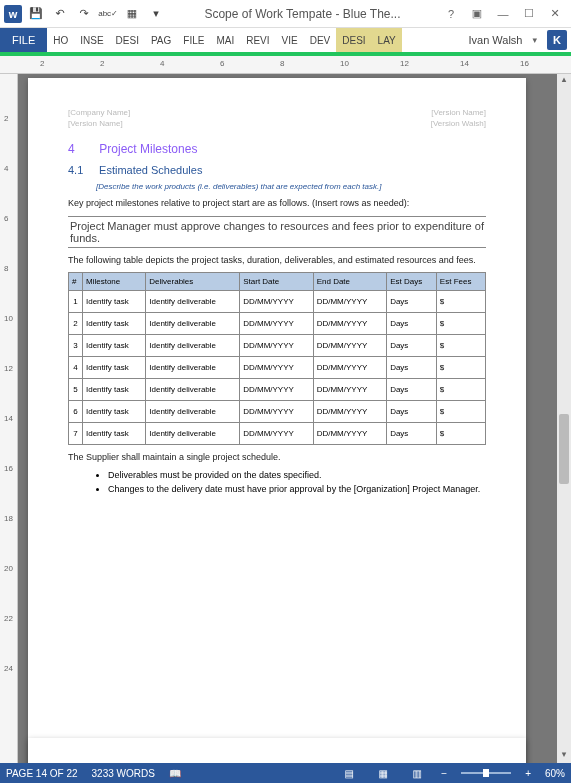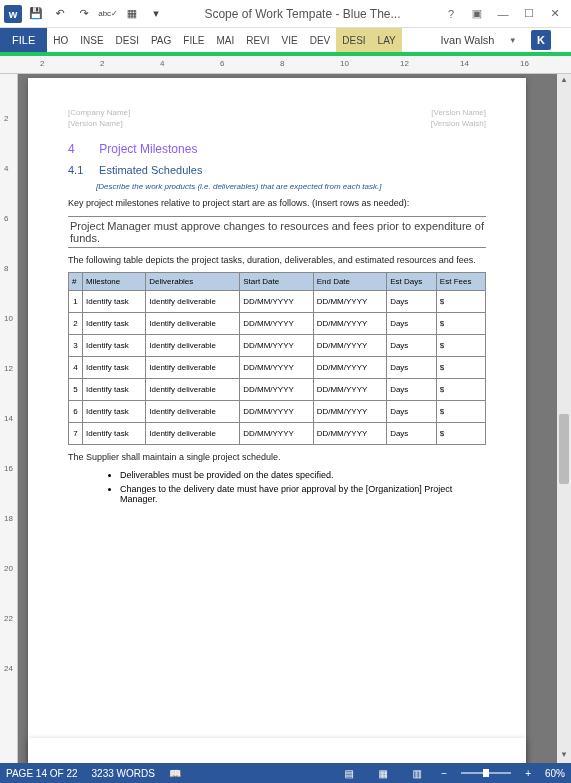--- a/index.html
+++ b/index.html
@@ -12,21 +12,21 @@
 .qat-btn { width: 20px; height: 20px; display: flex; align-items: center; justify-content: center; font-size: 11px; color: #444; cursor: pointer; }
 .title-text { flex: 1; text-align: center; font-size: 12px; color: #555; white-space: nowrap; overflow: hidden; }
 .win-controls { display: flex; gap: 2px; }
 .win-btn { width: 24px; height: 20px; display: flex; align-items: center; justify-content: center; font-size: 11px; color: #666; cursor: pointer; }
 
 
 .ribbon { height: 28px; background: #fff; display: flex; align-items: stretch; border-bottom: 4px solid #22c55e; position: relative; }
 .file-tab { background: #2b579a; color: #fff; font-size: 11px; padding: 0 12px; display: flex; align-items: center; cursor: pointer; }
 .tab { font-size: 10px; color: #444; padding: 0 6px; display: flex; align-items: center; cursor: pointer; }
 .tab.context { background: #e2d88f; }
-.user-area { margin-left: auto; display: flex; align-items: center; gap: 16px; padding-right: 20px; }
+.user-area { margin-left: auto; display: flex; align-items: center; gap: 10px; padding-right: 4px; }
 .user-name { font-size: 11px; color: #444; }
 .user-badge { width: 20px; height: 20px; background: #2b579a; color: #fff; font-size: 11px; font-weight: bold; display: flex; align-items: center; justify-content: center; border-radius: 2px; }
 
 
 .ruler-h { height: 18px; background: #f5f5f5; border-bottom: 1px solid #c8c8c8; position: relative; font-size: 8px; color: #666; }
 .ruler-h .mark { position: absolute; top: 3px; }
 
 
 .doc-scroll { position: absolute; top: 74px; left: 0; right: 14px; bottom: 20px; background: #777; overflow: hidden; }
 .ruler-v { position: absolute; left: 0; top: 0; width: 18px; bottom: 0; background: #f5f5f5; border-right: 1px solid #c8c8c8; font-size: 8px; color: #666; }
@@ -41,21 +41,21 @@
 .h2 .num { display: inline-block; width: 28px; }
 .instr { color: #2b579a; font-style: italic; font-size: 8px; margin-left: 28px; margin-bottom: 6px; }
 .body-text { font-size: 9px; color: #222; margin-bottom: 6px; line-height: 1.4; }
 .note-box { border-top: 1px solid #888; border-bottom: 1px solid #888; padding: 3px 2px; font-size: 11px; color: #444; margin-bottom: 6px; }
 
 table.doc { width: 100%; border-collapse: collapse; font-size: 8px; margin-bottom: 6px; }
 table.doc th { background: #b8cce4; border: 1px solid #888; padding: 4px 3px; text-align: left; font-weight: 400; }
 table.doc td { border: 1px solid #888; padding: 6px 3px; vertical-align: top; }
 .col-num { width: 14px; text-align: center; }
 
-ul.bullets { margin-left: 52px; font-size: 9px; }
+ul.bullets { margin-left: 40px; font-size: 9px; }
 ul.bullets li { margin-bottom: 4px; }
 
 .page-footer { position: absolute; bottom: 16px; left: 40px; right: 40px; display: flex; justify-content: space-between; font-size: 7px; color: #bbb; border-top: 1px solid #ddd; padding-top: 2px; }
 
 
 .scrollbar-v { position: absolute; right: 0; top: 74px; bottom: 20px; width: 14px; background: #eaeaea; }
 .scroll-thumb { position: absolute; left: 2px; right: 2px; top: 340px; height: 70px; background: #bbb; border-radius: 2px; }
 .scroll-arrow { position: absolute; left: 0; right: 0; height: 14px; text-align: center; font-size: 9px; color: #666; cursor: pointer; }
 
 

